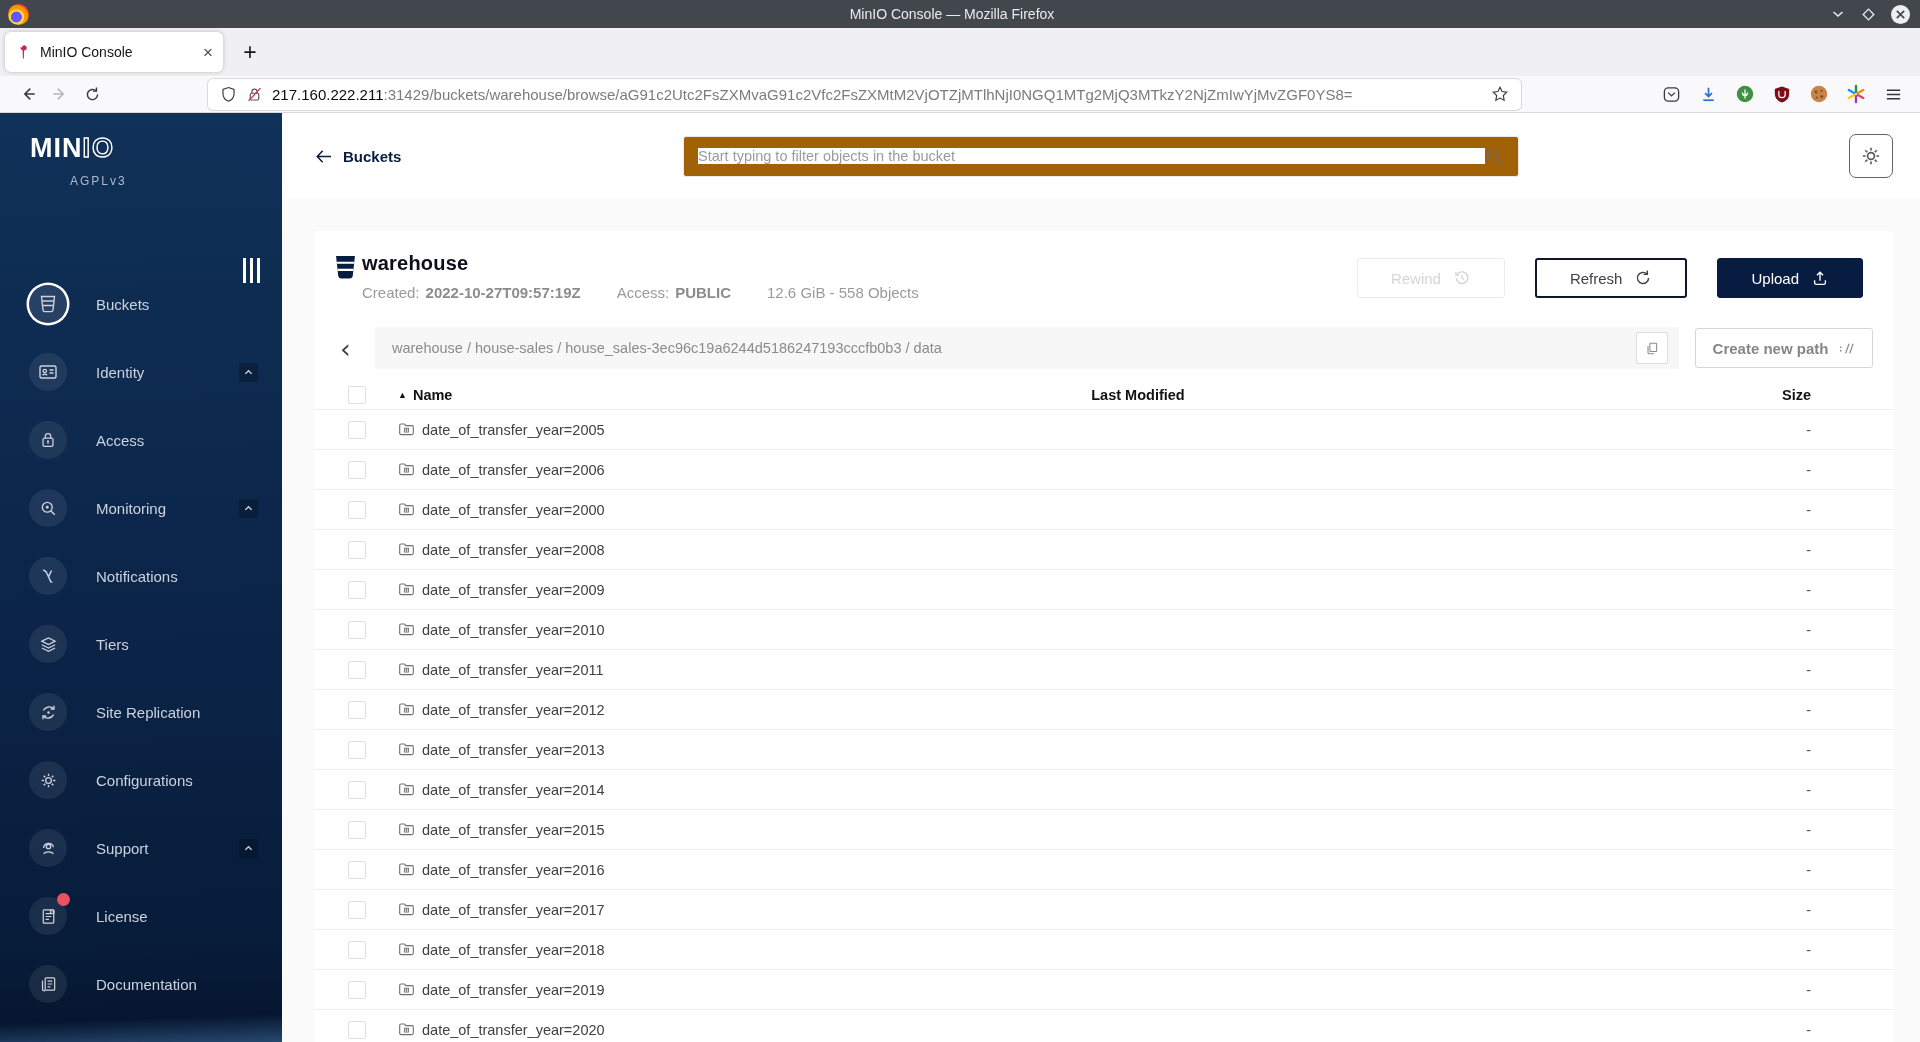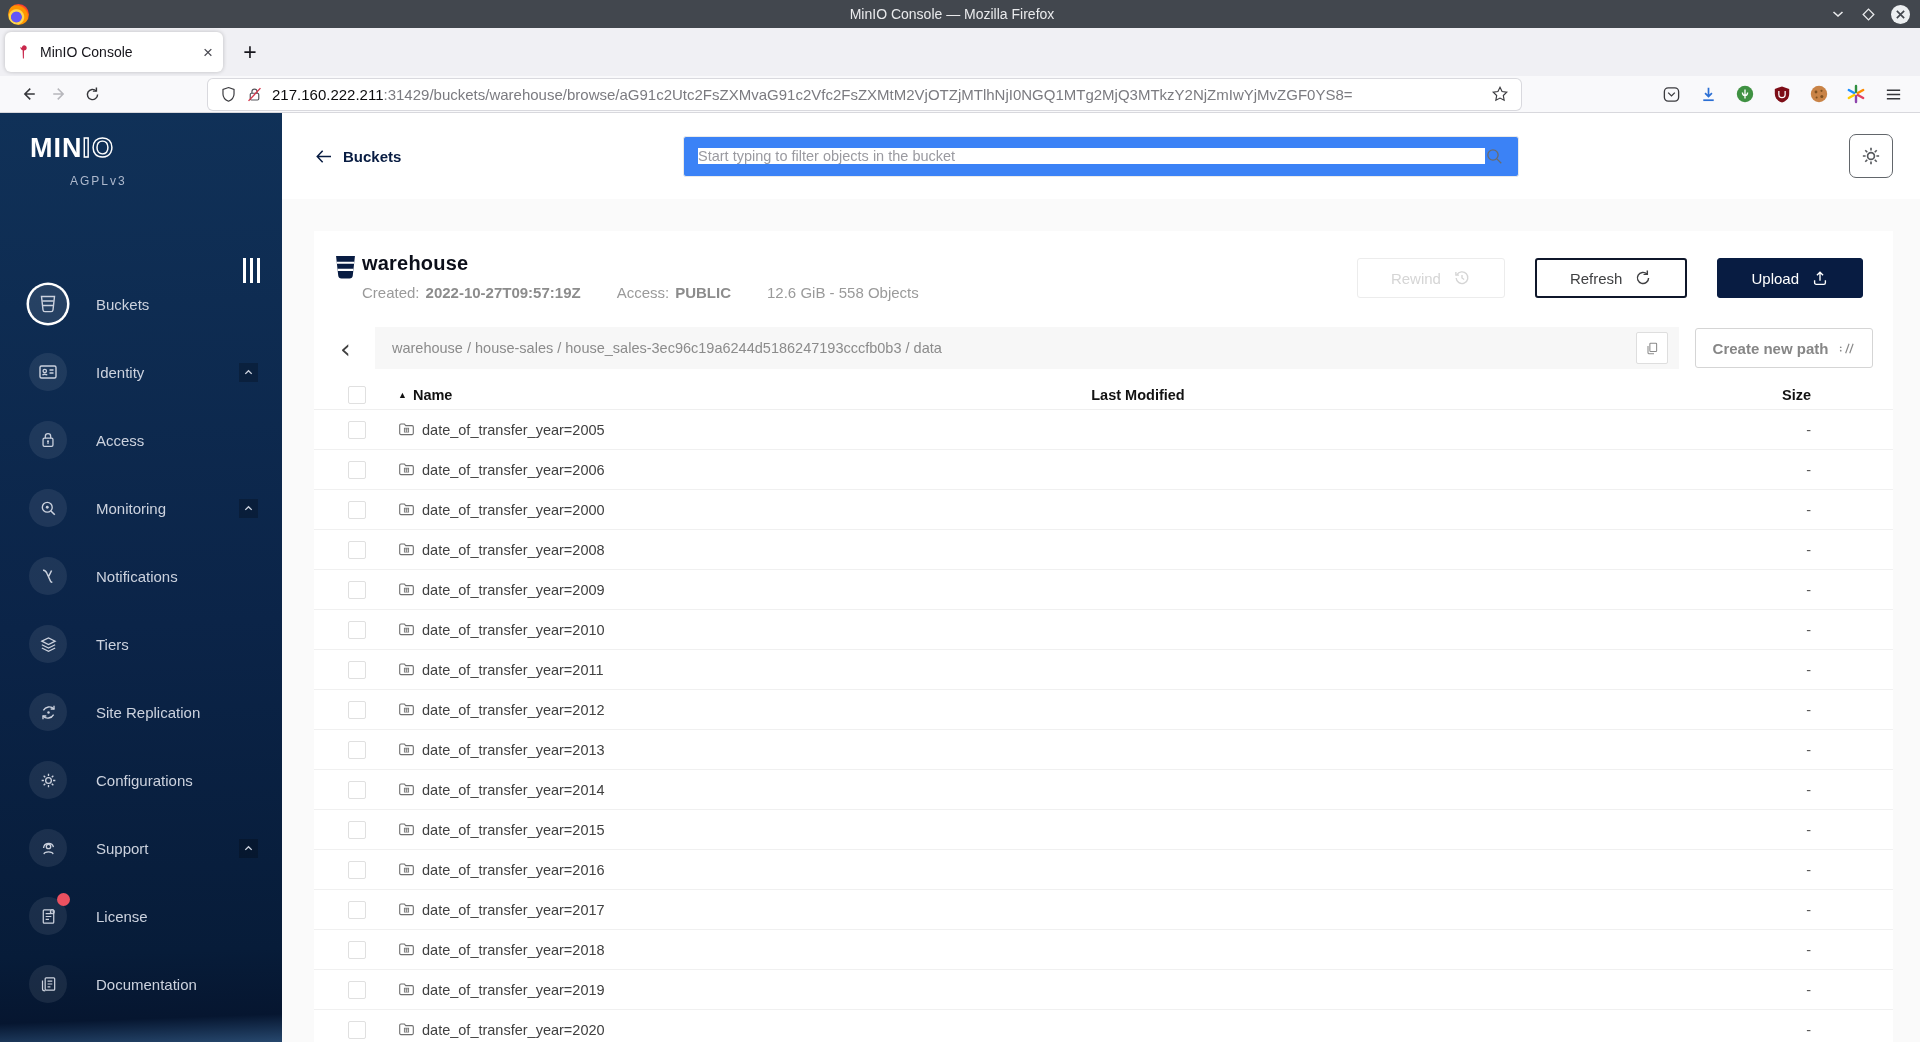--- a/index.html
+++ b/index.html
@@ -49,21 +49,21 @@
     display:flex; align-items:center; justify-content:center; flex-shrink:0; position:relative; }
   .menu-item.active .icircle { box-shadow:0 0 0 2.5px #fff; background:rgba(255,255,255,.1); }
   .mlabel { margin-left:29px; font-size:15px; color:#ccd2de; }
   .chev-up { position:absolute; right:24px; width:19px; height:19px; background:rgba(0,0,0,.22);
     display:flex; align-items:center; justify-content:center; }
   .red-dot { position:absolute; top:-4px; right:-3px; width:13px; height:13px; border-radius:50%; background:#eb5160; }
 
   .main { flex:1; min-width:0; display:flex; flex-direction:column; background:#fafafa; }
   .main-header { height:86px; background:#fff; position:relative; display:flex; align-items:center; padding:0 27px 0 33px; flex-shrink:0; }
   .back-link { display:flex; align-items:center; gap:11px; color:#081C42; font-weight:700; font-size:15px; cursor:pointer; }
-  .search-box { position:absolute; left:50%; transform:translateX(-50%); width:836px; height:41px; background:#3b82f6;
+  .search-box { position:absolute; left:50%; transform:translateX(-50%); width:836px; height:41px; background:#a16207;
     border:1px solid #eaeaea; border-radius:3px; display:flex; align-items:center; padding:0 14px; }
   .search-box input { border:none; outline:none; flex:1; font-size:14.5px; font-family:"Liberation Sans",sans-serif; color:#333; }
   .search-box input::placeholder { color:#9a9aa0; }
   .gear-btn { margin-left:auto; width:44px; height:44px; border:1px solid #62666b; border-radius:7px; background:#fff;
     display:flex; align-items:center; justify-content:center; cursor:pointer; }
 
   .card { margin:32px 27px 0 32px; background:#fff; flex:1; }
   .bucket-head { display:flex; align-items:flex-start; padding:21px 30px 0 18px; }
   .bucket-title-wrap { margin-left:3px; }
   .bucket-title { font-size:20px; font-weight:600; color:#0c0f1a; letter-spacing:.2px; }

